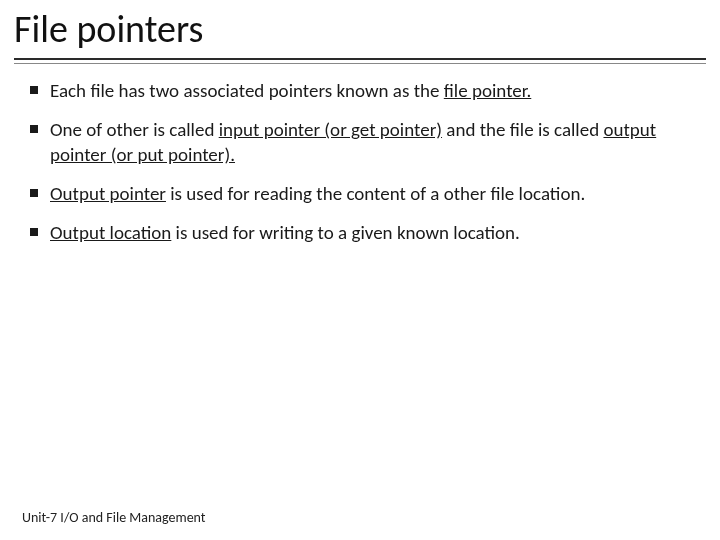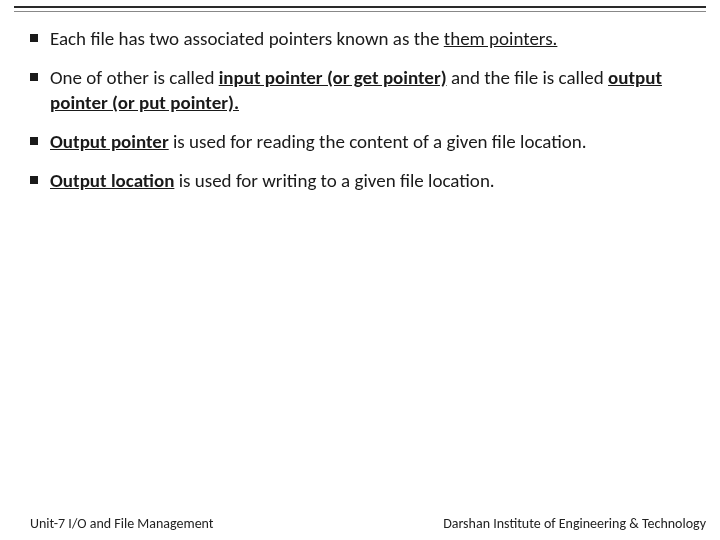--- a/index.html
+++ b/index.html
@@ -8,59 +8,61 @@
   .title-block { padding: 6px 0 0 14px; }
   .title { font-size: 38px; font-weight: 400; color: #111; letter-spacing: 0px; }
   .hr1 { border: none; border-top: 2px solid #2a2a2a; margin: 6px 14px 0 14px; }
   .hr2 { border: none; border-top: 1px solid #888; margin: 3px 14px 0 14px; }
   .bullets { padding: 14px 26px 0 30px; }
   .bullet { display: flex; align-items: flex-start; margin-bottom: 14px; font-size: 19px; line-height: 1.32; }
   .bullet .marker { flex: 0 0 auto; width: 8px; height: 8px; background: #1a1a1a; margin-top: 8px; margin-right: 12px; }
   .bullet .text { flex: 1 1 auto; }
   .bullet.justify .text { text-align: justify; }
   .u { text-decoration: underline; }
-  .b { font-weight: 700; margin-top: 15px; }
-  .footer { position: absolute; left: 16px; right: 0; bottom: 14px; display: flex; justify-content: space-between; padding: 0 14px; font-size: 14px; color: #222; }
+  .b { font-weight: 400; margin-top: 15px; }
+  .footer { position: absolute; left: 8px; right: 0; bottom: 14px; display: flex; justify-content: space-between; padding: 0 14px; font-size: 14px; color: #222; }
 </style>
 </head>
 <body>
 
 <div class="slide">
+  <div class="title-block">
+    <div class="title">File pointers</div>
+  </div>
   <hr class="hr1">
   <hr class="hr2">
 
   <div class="bullets">
 
     <div class="bullet">
       <div class="marker"></div>
       <div class="text">
-        <span>Each file has two associated pointers known as the </span><span class="u">them pointers.</span><span></span><span class="b u"></span><span></span>
+        <span>Each file has two associated pointers known as the </span><span class="u">file pointer.</span><span></span><span class="b u"></span><span></span>
       </div>
     </div>
 
     <div class="bullet">
       <div class="marker"></div>
       <div class="text">
         <span>One of other is called </span><span class="b u">input pointer (or get pointer)</span><span> and the file is called </span><span class="b u">output pointer (or put pointer).</span><span></span>
       </div>
     </div>
 
     <div class="bullet justify">
       <div class="marker"></div>
       <div class="text">
-        <span></span><span class="b u">Output pointer</span><span> is used for reading the content of a given file location.</span><span class="b u"></span><span></span>
+        <span></span><span class="b u">Output pointer</span><span> is used for reading the content of a other file location.</span><span class="b u"></span><span></span>
       </div>
     </div>
 
     <div class="bullet">
       <div class="marker"></div>
       <div class="text">
-        <span></span><span class="b u">Output location</span><span> is used for writing to a given file location.</span><span class="b u"></span><span></span>
+        <span></span><span class="b u">Output location</span><span> is used for writing to a given known location.</span><span class="b u"></span><span></span>
       </div>
     </div>
 
   </div>
 
   <div class="footer">
     <div>Unit-7 I/O and File Management</div>
-    <div>Darshan Institute of Engineering &amp; Technology</div>
   </div>
 </div>
 
 </body></html>

